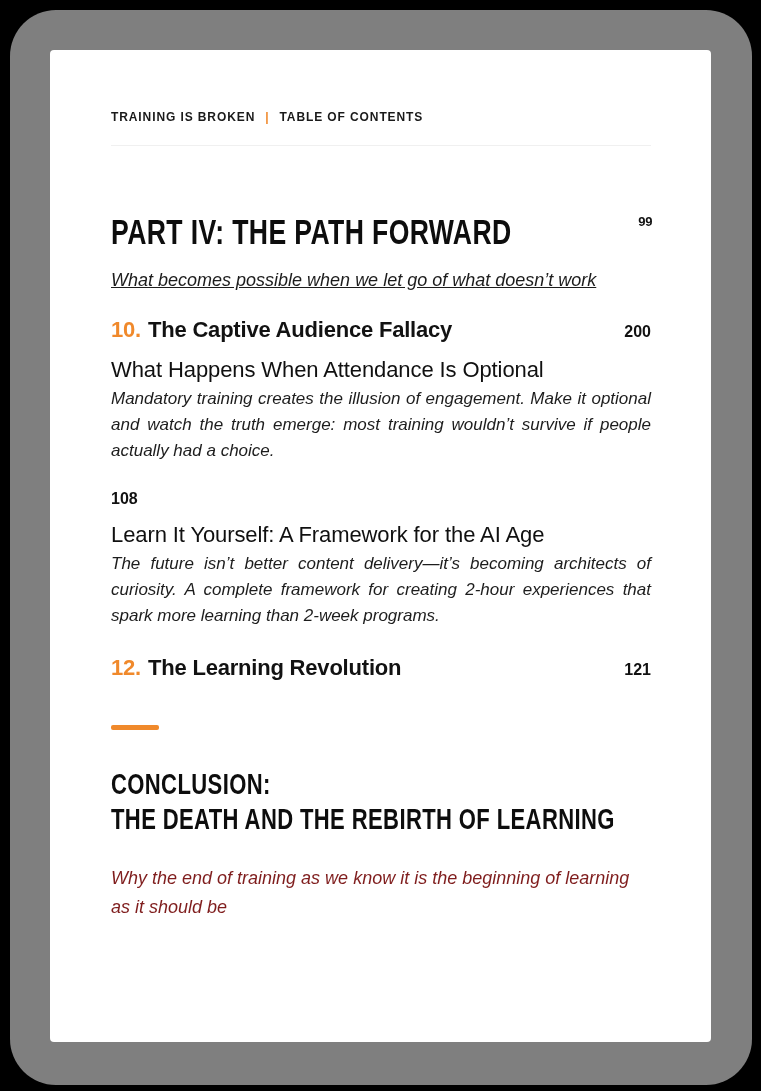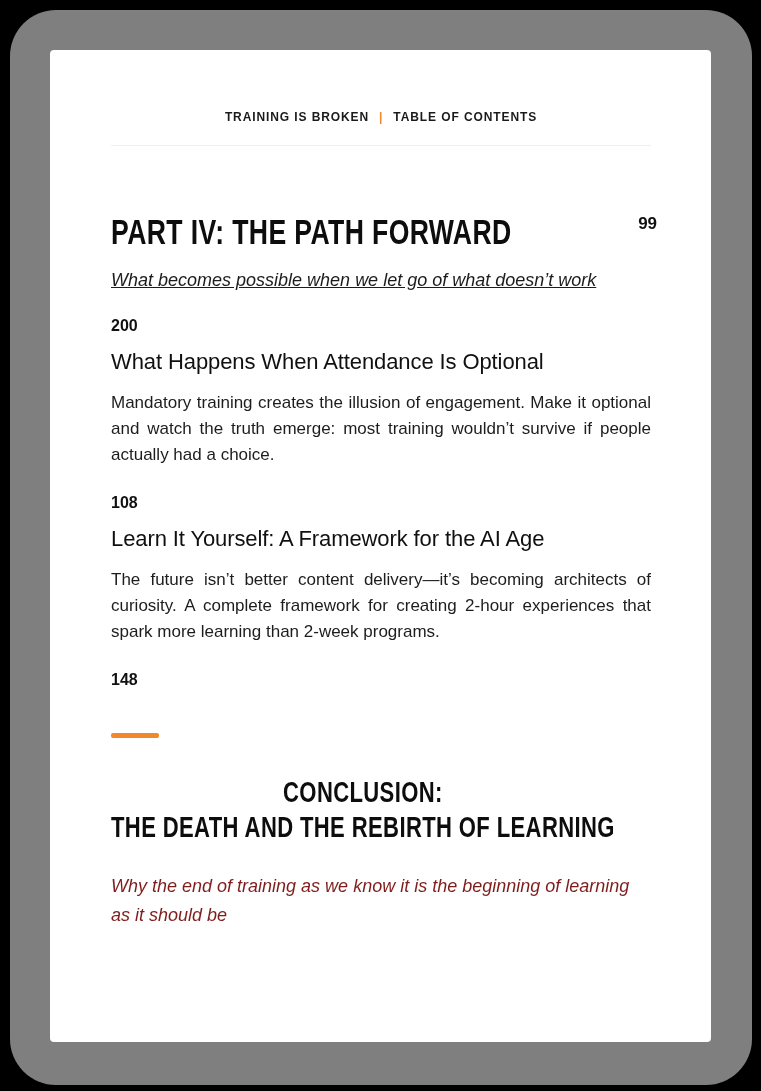--- a/index.html
+++ b/index.html
@@ -29,21 +29,21 @@
     position:absolute;
     left:50px;top:50px;
     width:661px;height:992px;
     background:var(--page-bg);
     border-radius:4px;
     padding:60px 60px 0 61px;
   }
   
   .running-head{
     display:flex;
-    justify-content:center;
+    justify-content:flex-start;
     align-items:center;
     gap:10px;
     font-size:12px;
     font-weight:700;
     letter-spacing:0.9px;
     color:#1a1a1a;
   }
   .running-head .sep{
     color:var(--accent);
     font-weight:700;
@@ -63,21 +63,21 @@
     display:inline-block;
     font-weight:900;
     color:#0d0d0d;
     transform:scaleX(0.76);
     transform-origin:0 100%;
     white-space:nowrap;
     letter-spacing:0.5px;
   }
   .part-title{font-size:35px;line-height:1;}
   .big-pagenum{
-    font-size:17px;
+    font-size:13px;
     font-weight:600;
     color:#111;
     padding-bottom:2px;
   }
   .part-subtitle{
     margin-top:21px;
     font-size:18px;
     font-style:italic;
     color:#1c1c1c;
     text-decoration:underline;
@@ -102,40 +102,40 @@
     color:#111;
   }
   .chapter-subtitle{
     margin-top:14px;
     font-size:22px;
     font-weight:400;
     color:#101010;
     letter-spacing:-0.1px;
   }
   .chapter-desc{
-    margin-top:15px;
+    margin-top:3px;
     font-size:17px;
+    font-style:italic;
     color:#1d1d1d;
     line-height:1.53;
     text-align:justify;
   }
   
   .accent-dash{
     width:48px;height:5px;
     background:var(--accent);
     border-radius:2px;
     margin-top:44px;
   }
   
   .conclusion-row{
     display:flex;
     justify-content:space-between;
     align-items:flex-end;
     margin-top:37px;
-    text-align:center;
   }
   .conclusion-title{font-size:29px;line-height:1.22;}
   .conclusion-subtitle{
     margin-top:26px;
     font-size:18px;
     font-style:italic;
     color:#7f1d1d;
     line-height:1.6;
     max-width:545px;
   }
@@ -156,37 +156,39 @@
   <hr class="header-rule">
 
   <div class="part-row">
     <span class="display-type part-title">PART IV: THE PATH FORWARD</span>
     <span class="big-pagenum">99</span>
   </div>
   <div class="part-subtitle">What becomes possible when we let go of what doesn’t work</div>
 
   <div class="chapter">
     <div class="chapter-row">
+      <span class="chapter-heading"><span class="chapter-num">10.</span><span>The Captive Audience Fallacy</span></span>
       <span class="chapter-pagenum">200</span>
     </div>
     <div class="chapter-subtitle">What Happens When Attendance Is Optional</div>
     <div class="chapter-desc">Mandatory training creates the illusion of engagement. Make it optional and watch the truth emerge: most training wouldn’t survive if people actually had a choice.</div>
   </div>
 
   <div class="chapter">
     <div class="chapter-row">
       <span class="chapter-pagenum">108</span>
     </div>
     <div class="chapter-subtitle">Learn It Yourself: A Framework for the AI Age</div>
     <div class="chapter-desc">The future isn’t better content delivery—it’s becoming architects of curiosity. A complete framework for creating 2-hour experiences that spark more learning than 2-week programs.</div>
   </div>
 
   <div class="chapter">
     <div class="chapter-row">
-      <span class="chapter-pagenum">148</span>
+      <span class="chapter-heading"><span class="chapter-num">12.</span><span>The Learning Revolution</span></span>
+      <span class="chapter-pagenum">121</span>
     </div>
   </div>
 
   <div class="accent-dash"></div>
 
   <div class="conclusion-row">
     <span class="display-type conclusion-title">
       <span>CONCLUSION:</span><br>
       <span>THE DEATH AND THE REBIRTH OF LEARNING</span>
     </span>

